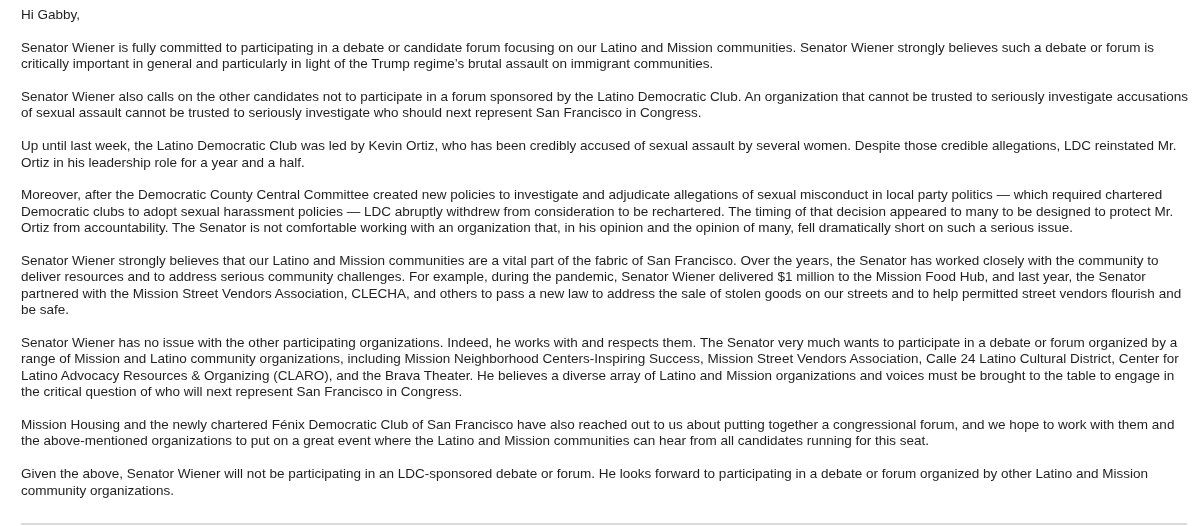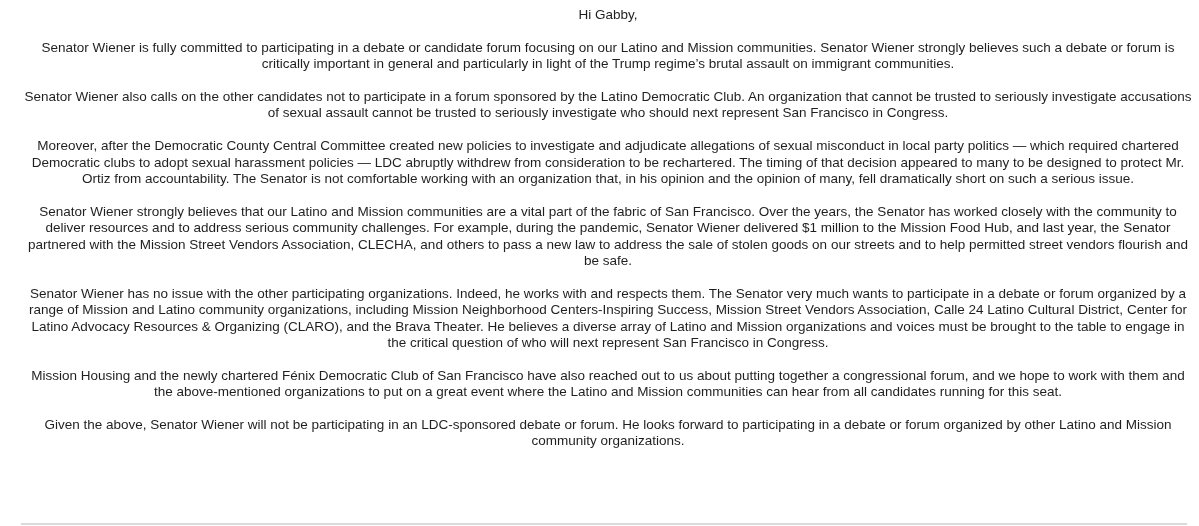--- a/index.html
+++ b/index.html
@@ -13,21 +13,20 @@
   .letter {
     position: relative;
     box-sizing: border-box;
     width: 1199px;
     height: 526px;
     padding: 7px 4px 0 21px;
     font-family: "Liberation Sans", sans-serif;
     font-size: 13.5px;
     line-height: 16.4px;
     color: #1f1f1f;
-    text-align: center;
     -webkit-font-smoothing: antialiased;
   }
   .letter p {
     margin: 0 0 16.4px 0;
     padding: 0;
   }
   .cutoff-line {
     position: absolute;
     left: 21px;
     right: 12px;
@@ -37,20 +36,21 @@
     opacity: 0.75;
   }
 </style>
 </head>
 <body>
 
 <div class="letter">
   <p>Hi Gabby,</p>
   <p>Senator Wiener is fully committed to participating in a debate or candidate forum focusing on our Latino and Mission communities. Senator Wiener strongly believes such a debate or forum is critically important in general and particularly in light of the Trump regime’s brutal assault on immigrant communities.</p>
   <p>Senator Wiener also calls on the other candidates not to participate in a forum sponsored by the Latino Democratic Club. An organization that cannot be trusted to seriously investigate accusations of sexual assault cannot be trusted to seriously investigate who should next represent San Francisco in Congress.</p>
+  <p>Up until last week, the Latino Democratic Club was led by Kevin Ortiz, who has been credibly accused of sexual assault by several women. Despite those credible allegations, LDC reinstated Mr. Ortiz in his leadership role for a year and a half.</p>
   <p>Moreover, after the Democratic County Central Committee created new policies to investigate and adjudicate allegations of sexual misconduct in local party politics — which required chartered Democratic clubs to adopt sexual harassment policies — LDC abruptly withdrew from consideration to be rechartered. The timing of that decision appeared to many to be designed to protect Mr. Ortiz from accountability. The Senator is not comfortable working with an organization that, in his opinion and the opinion of many, fell dramatically short on such a serious issue.</p>
   <p>Senator Wiener strongly believes that our Latino and Mission communities are a vital part of the fabric of San Francisco. Over the years, the Senator has worked closely with the community to deliver resources and to address serious community challenges. For example, during the pandemic, Senator Wiener delivered $1 million to the Mission Food Hub, and last year, the Senator partnered with the Mission Street Vendors Association, CLECHA, and others to pass a new law to address the sale of stolen goods on our streets and to help permitted street vendors flourish and be safe.</p>
   <p>Senator Wiener has no issue with the other participating organizations. Indeed, he works with and respects them. The Senator very much wants to participate in a debate or forum organized by a range of Mission and Latino community organizations, including Mission Neighborhood Centers-Inspiring Success, Mission Street Vendors Association, Calle 24 Latino Cultural District, Center for Latino Advocacy Resources &amp; Organizing (CLARO), and the Brava Theater. He believes a diverse array of Latino and Mission organizations and voices must be brought to the table to engage in the critical question of who will next represent San Francisco in Congress.</p>
   <p>Mission Housing and the newly chartered Fénix Democratic Club of San Francisco have also reached out to us about putting together a congressional forum, and we hope to work with them and the above-mentioned organizations to put on a great event where the Latino and Mission communities can hear from all candidates running for this seat.</p>
   <p>Given the above, Senator Wiener will not be participating in an LDC-sponsored debate or forum. He looks forward to participating in a debate or forum organized by other Latino and Mission community organizations.</p>
 
   <div class="cutoff-line"></div>
 </div>
 
 </body></html>

